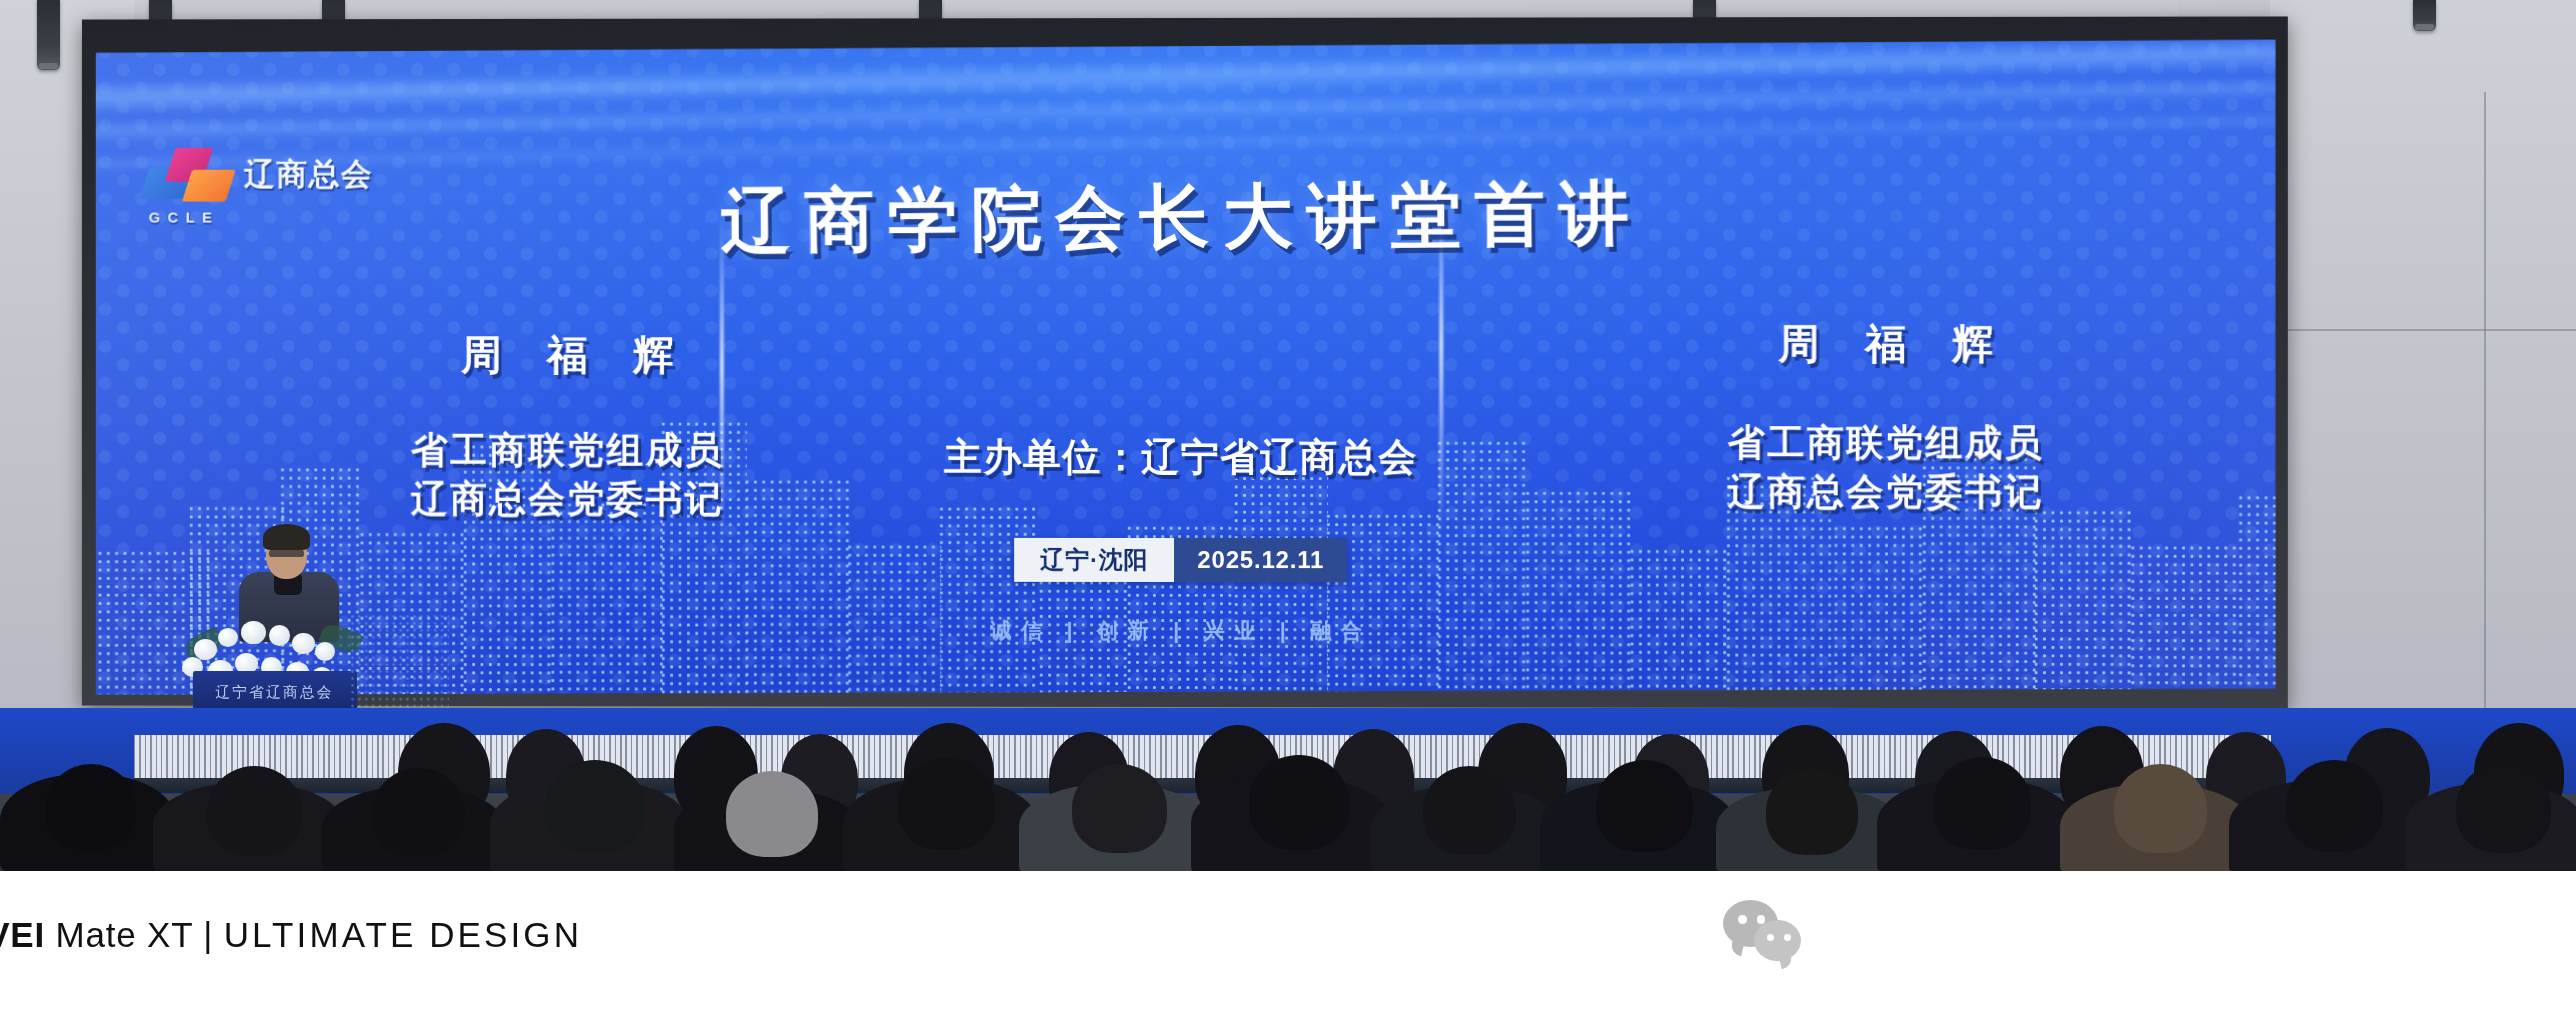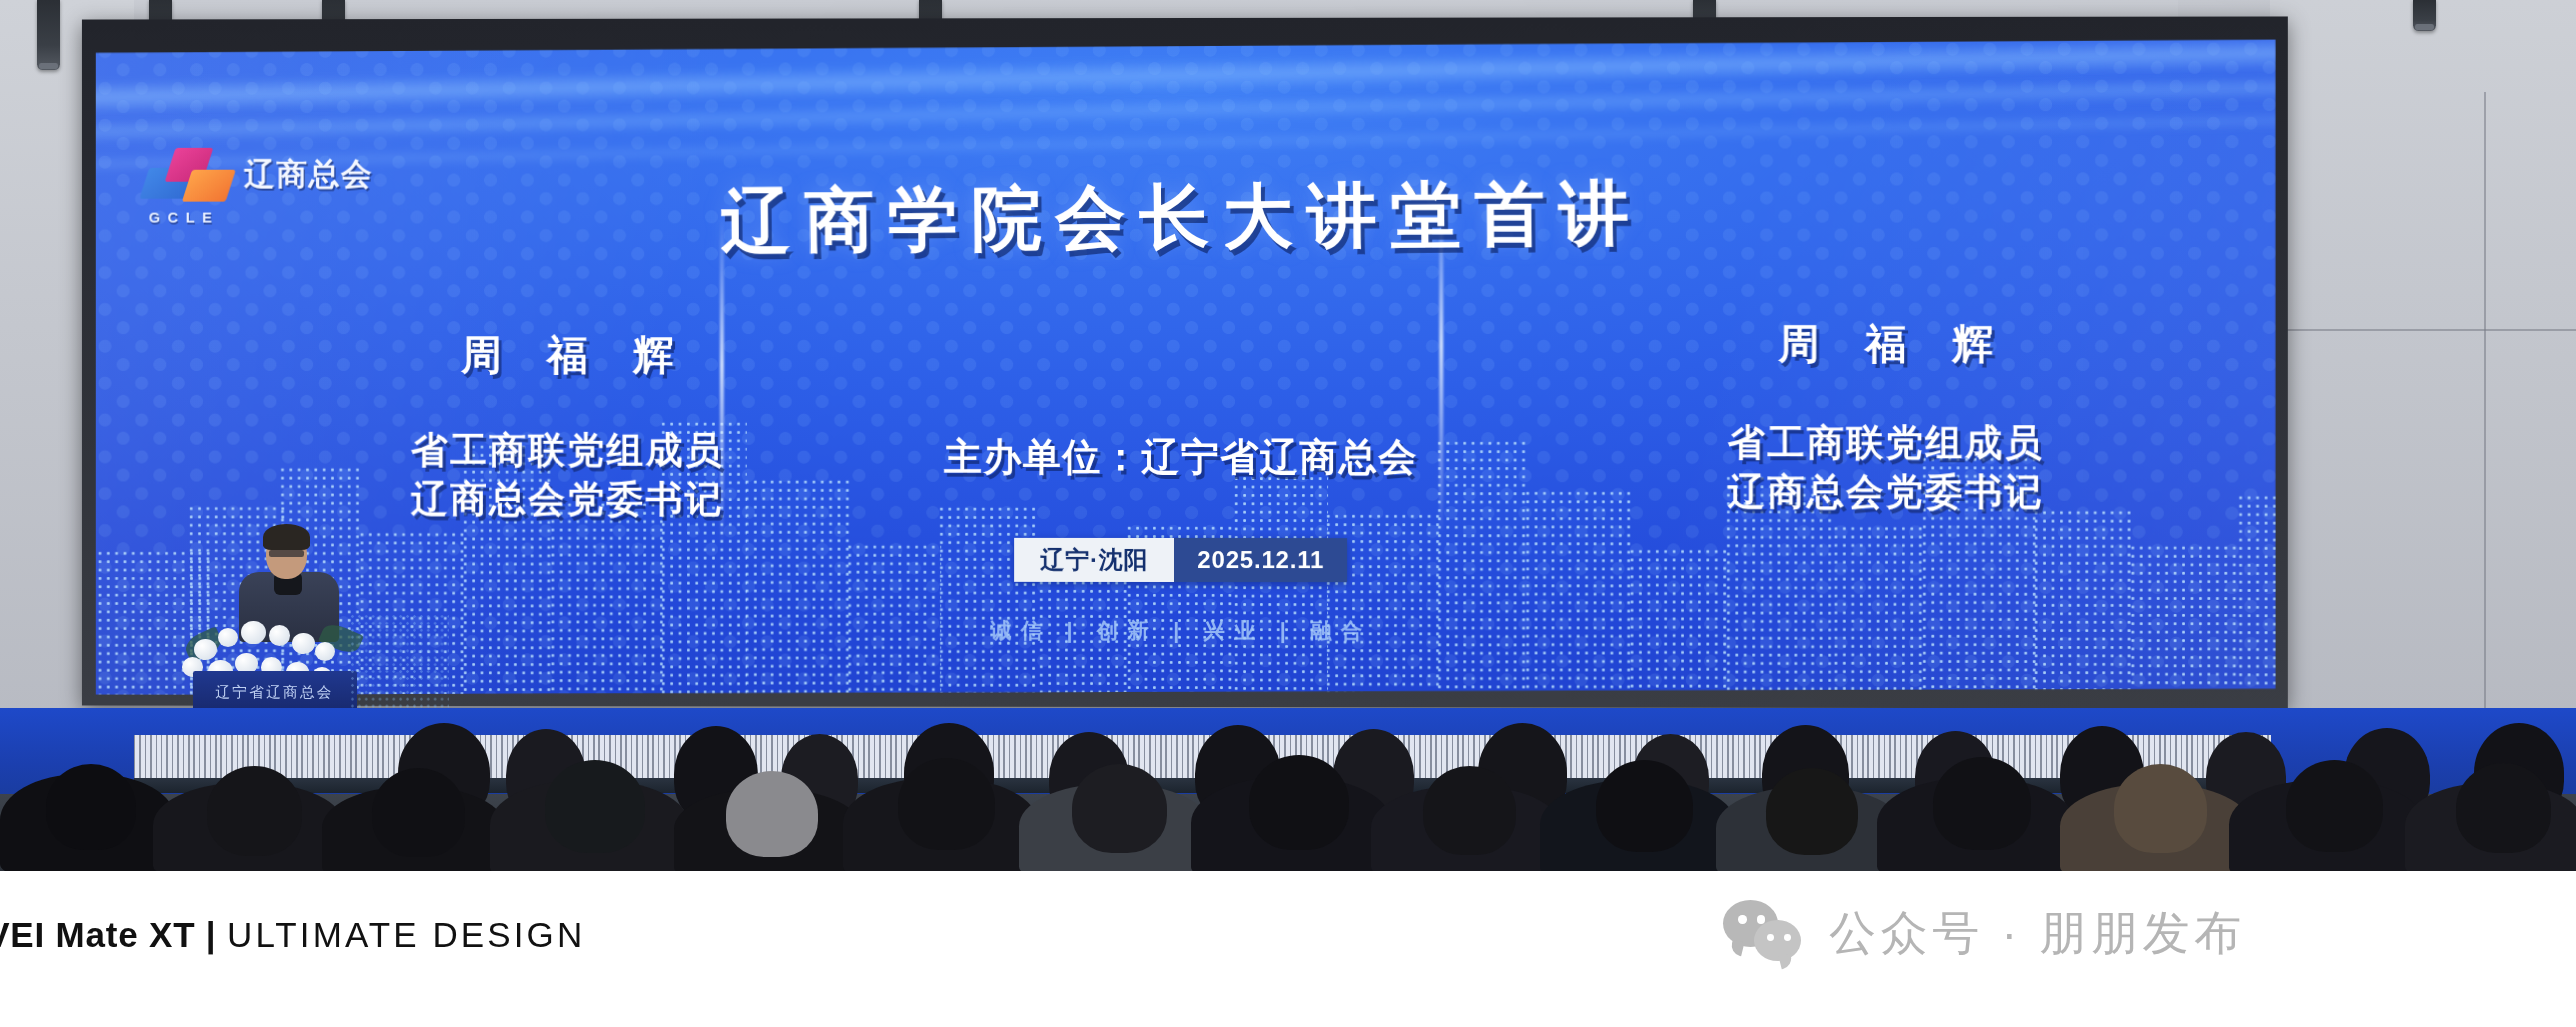--- a/index.html
+++ b/index.html
@@ -164,21 +164,21 @@
              background:linear-gradient(180deg,#3d434c,#2b3038); }
 
   .head { position:absolute; border-radius:50% 50% 42% 42%; }
   .shoulder { position:absolute; border-radius:46% 46% 10% 10%; }
 
   
   .footer { position:absolute; left:0; top:871px; width:2576px; height:157px; background:#ffffff; }
   .wm-left { position:absolute; left:-13.8px; top:44px; font-size:35px; color:#111;
              letter-spacing:0.8px; white-space:nowrap; }
   .wm-left b { font-weight:800; }
-  .wm-left .thin { font-weight:700; }
+  .wm-left .thin { font-weight:400; }
   .wm-left .ult { font-weight:400; letter-spacing:3.1px; }
   .wm-right { position:absolute; left:1723px; top:29px; display:flex; align-items:center; gap:26px; }
   .wechat { position:relative; width:80px; height:66px; flex:none; }
   .wechat .b1 { position:absolute; left:0; top:0; width:55px; height:47px; border-radius:50%;
                 background:#b8b8b8; }
   .wechat .b1:after { content:""; position:absolute; left:7.7px; bottom:-7.7px; width:12.3px; height:13.8px;
                 border-radius:0 0 0 10.7px; background:#b8b8b8; transform:rotate(14deg); }
   .wechat .b2 { position:absolute; left:31px; top:20px; width:47px; height:41px; border-radius:50%;
                 background:#c4c4c4; }
   .wechat .b2:after { content:""; position:absolute; right:9.2px; bottom:-6.9px; width:11.5px; height:13px;
@@ -412,18 +412,17 @@
 
     <div class="wm-right">
       <span class="wechat">
         <span class="b1"></span>
         <span class="b2"></span>
         <span class="d" style="left:15.3px;top:15.3px;"></span>
         <span class="d" style="left:34px;top:15.3px;"></span>
         <span class="d" style="left:44px;top:34px;width:6.9px;height:6.9px;"></span>
         <span class="d" style="left:61px;top:34px;width:6.9px;height:6.9px;"></span>
       </span>
-      <span class="wm-text">公众号 · 朋朋发布</span>
     </div>
   </div>
 
 </div>
 
 
 </body></html>

